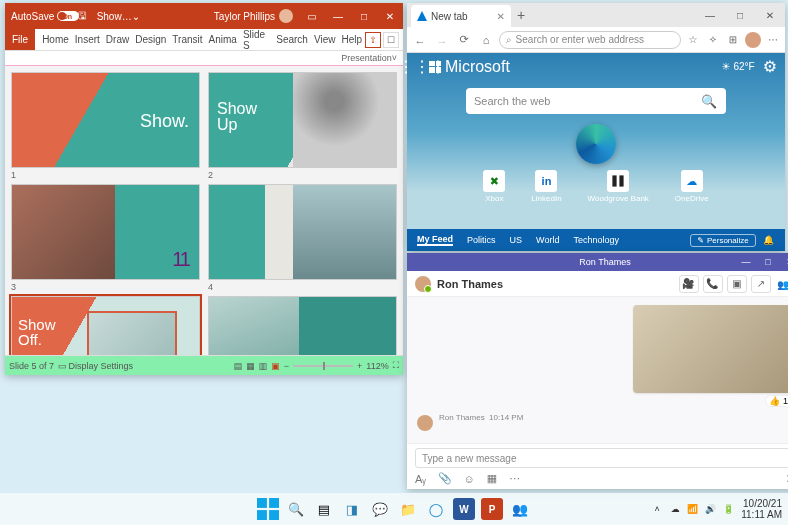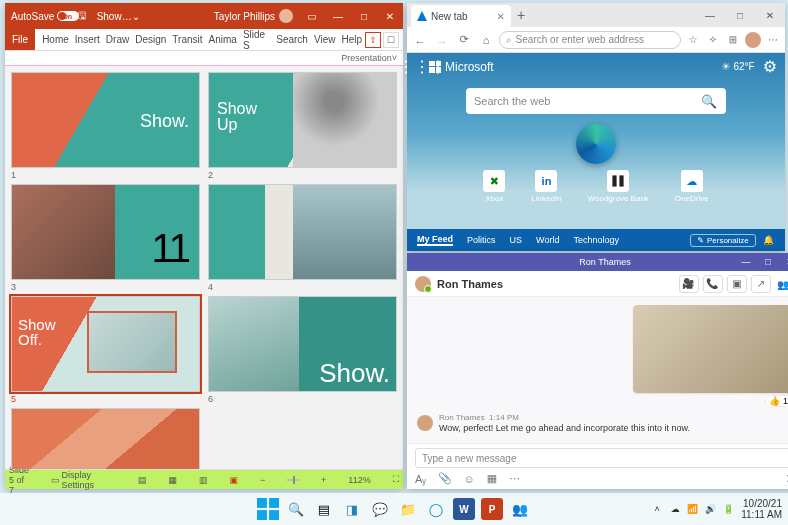--- a/index.html
+++ b/index.html
@@ -1,19 +1,19 @@
 <!DOCTYPE html>
 <html><head>
 <meta charset="utf-8">
 <style>
 * { margin: 0; padding: 0; box-sizing: border-box; font-family: "Segoe UI", sans-serif; }
 body { width: 788px; height: 525px; background: #d8edf5; position: relative; overflow: hidden; }
 
 
-.pp-window { position: absolute; left: 5px; top: 3px; width: 398px; height: 486px; background: #fff; box-shadow: 0 2px 8px rgba(0,0,0,.25); display: flex; flex-direction: column; }
+.pp-window { position: absolute; left: 5px; top: 3px; width: 398px; height: 372px; background: #fff; box-shadow: 0 2px 8px rgba(0,0,0,.25); display: flex; flex-direction: column; }
 .pp-title { background: #c43e1c; color: #fff; height: 26px; display: flex; align-items: center; font-size: 10px; }
 .pp-title .autosave { display: flex; align-items: center; gap: 3px; margin-left: 6px; }
 .pp-title .autosave .pill { width: 22px; height: 10px; border-radius: 5px; background: #fff; display: flex; align-items: center; padding: 0 1px; }
 .pp-title .autosave .pill .knob { width: 8px; height: 8px; border-radius: 50%; background: #c43e1c; }
 .pp-title .save-ic { margin-left: 6px; }
 .pp-title .ti { margin-left: 10px; }
 .pp-title .spacer { flex: 1; }
 .pp-title .user { display:flex; align-items:center; gap:4px; margin-right:6px;}
 .pp-title .av { width:14px; height:14px; border-radius:50%; background:#e8b89b;}
 .pp-title .winbtn { width:26px; height:26px; display:flex; align-items:center; justify-content:center; }
@@ -30,32 +30,32 @@
 .pp-thumb { height:96px; background:#ddd; position:relative; border:1px solid #ccc; overflow:hidden;}
 .pp-thumb.sel { outline:2px solid #c43e1c; }
 .pp-num { font-size:9px; color:#666;}
 .th1 { background: linear-gradient(120deg,#e06848 40%,#3ea99a 40%);}
 .th1 .t{position:absolute; right:10px; top:38px; color:#fff; font-size:18px; font-weight:300;}
 .th2 { background: linear-gradient(120deg,#3ea99a 55%,#e8e8e8 55%);}
 .th2 .t{position:absolute; left:8px; top:28px; color:#fff; font-size:16px; font-weight:300; line-height:1;}
 .th2 .photo{position:absolute; right:0; top:0; bottom:0; width:55%; background:radial-gradient(circle at 40% 30%, #888 10%, #ccc 50%);}
 .th3 { background:#3ea99a;}
 .th3 .photo{position:absolute; left:0; top:0; bottom:0; width:55%; background:linear-gradient(135deg,#ab6f5c,#6e4a3e);}
-.th3 .t{position:absolute; right:10px; bottom:8px; color:#000000; font-size:40px; font-weight:200; letter-spacing:-2px;margin-left:15px;}
+.th3 .t{position:absolute; right:10px; bottom:8px; color:#701a75; font-size:20px; font-weight:200; letter-spacing:-2px;margin-left:15px;}
 .th4 { background:#e8e6e0;}
 .th4 .acc{position:absolute; left:0; top:0; bottom:0; width:30%; background:#3ea99a;}
 .th4 .photo{position:absolute; right:0; top:0; bottom:0; width:55%; background:linear-gradient(#a8c5c9,#6b8a8e);}
 .th5 { background:linear-gradient(120deg,#e06848 35%,#cfe5e2 35%);}
 .th5 .t{position:absolute; left:6px; top:20px; color:#fff; font-size:15px; font-weight:300; line-height:1;}
 .th5 .photo{position:absolute; right:22px; top:14px; width:90px; height:62px; background:linear-gradient(135deg,#c8dbd9,#9bbab7); border:2px solid #d55c3e;}
 .th6 { background:#349286;}
 .th6 .t{position:absolute; right:6px; bottom:2px; color:#fff; font-size:26px; font-weight:300;}
 .th6 .photo{position:absolute; left:0; top:0; bottom:0; width:48%; background:linear-gradient(160deg,#b9d4d0,#6fa39c);}
 .th7 { background:linear-gradient(140deg,#e27a56 30%,#e8a07f 30% 55%,#d66844 55%);}
-.pp-status { height:20px; background:#bef264; border-top:1px solid #ddd; display:flex; align-items:center; font-size:9px; color:#555; padding:0 4px; gap:22px;}
+.pp-status { height:20px; background:#86efac; border-top:1px solid #ddd; display:flex; align-items:center; font-size:9px; color:#555; padding:0 4px; gap:4px;}
 .pp-status .s-spacer{flex:1;}
 .pp-status .sbtn{display:flex; align-items:center; gap:2px; cursor:pointer;}
 .pp-status .zoomslider{ width:60px; height:2px; background:#bbb; position:relative;}
 .pp-status .zoomslider::after{content:""; position:absolute; left:50%; top:-3px; width:2px; height:8px; background:#888;}
 
 
 .edge-window { position:absolute; left:407px; top:3px; width:378px; height:248px; background:#fff; box-shadow:0 2px 8px rgba(0,0,0,.25); display:flex; flex-direction:column;}
 .edge-titlebar{ height:24px; background:#e8e8e8; display:flex; align-items:flex-end;}
 .edge-tab{ background:#fff; border-radius:4px 4px 0 0; height:22px; margin-left:4px; display:flex; align-items:center; font-size:10px; color:#444; padding:0 6px; gap:4px; min-width:100px;}
 .edge-tab .fav{width:10px;height:10px;background:#0078d4; clip-path:polygon(50% 0,100% 100%,0 100%);}
@@ -65,21 +65,21 @@
 .edge-titlebar .wbtn{width:30px; height:24px; display:flex; align-items:center; justify-content:center; font-size:10px; color:#555;}
 .edge-toolbar{height:26px; border-bottom:1px solid #ddd; display:flex; align-items:center; gap:4px; padding:0 4px;}
 .edge-toolbar .nav{width:18px;height:18px;display:flex;align-items:center;justify-content:center;color:#666;font-size:11px;}
 .edge-toolbar .addr{flex:1; height:18px; border:1px solid #ccc; border-radius:9px; display:flex; align-items:center; padding:0 6px; gap:4px; font-size:10px; color:#888;}
 .edge-toolbar .right{display:flex; gap:4px;}
 .edge-toolbar .ibtn{width:16px;height:16px;display:flex;align-items:center;justify-content:center;font-size:10px;color:#666;}
 .edge-toolbar .avatar{width:16px;height:16px;border-radius:50%;background:#d89f7e;}
 .edge-ntp{flex:1; background:linear-gradient(#2c7fb3,#5aa8cc 40%,#b8dae4 70%); position:relative; color:#fff;}
 .ntp-top{display:flex; align-items:center; padding:4px 8px;}
 .ntp-top .dots{width:14px;height:14px;display:flex;align-items:center;justify-content:center;}
-.ntp-top .mslogo{display:flex;align-items:center;gap:4px;font-size:12px;}
+.ntp-top .mslogo{display:flex;align-items:center;gap:4px;font-size:16px;}
 .ntp-top .mslogo .sq{display:grid;grid-template-columns:1fr 1fr;gap:1px;width:12px;height:12px;}
 .ntp-top .mslogo .sq span{background:#fff;}
 .ntp-top .weather{margin-left:auto;font-size:10px;display:flex;align-items:center;gap:3px;}
 .ntp-top .gear{margin-left:8px;}
 .ntp-search{margin:8px auto 0; width:260px; height:26px; background:#fff; border-radius:4px; display:flex; align-items:center; padding:0 8px; color:#888; font-size:11px;}
 .ntp-search .mag{margin-left:auto; color:#3b78c5; font-size:13px;}
 .ntp-elogo{width:40px;height:40px;border-radius:50%;background:conic-gradient(#39c1a4,#1f8fd0,#0d5aa0,#39c1a4); margin:10px auto 0; box-shadow:0 2px 6px rgba(0,0,0,.3);}
 .ntp-tiles{display:flex; justify-content:center; gap:26px; margin-top:6px;}
 .ntp-tile{display:flex;flex-direction:column;align-items:center;font-size:8px;gap:2px;}
 .ntp-tile .ic{width:22px;height:22px;background:#fff;border-radius:3px;display:flex;align-items:center;justify-content:center;font-size:11px;}
@@ -344,22 +344,21 @@
       <span class="abtn">↗</span>
       <span class="abtn" style="border:none;">👥⁺</span>
     </div>
   </div>
   <div class="teams-body">
     <div class="imgbubble"></div>
     <div class="react">👍<span>1</span></div>
     <div class="msg">
       <span class="av"></span>
       <div class="bubble">
-        <div class="meta"><span>Ron Thames</span>&nbsp;&nbsp;<span>1:14 PM</span></div>
-        <div>Wow, perfect! Let me go ahead and incorporate this into it now.</div>
+        <div class="meta"><span>Ron Thames</span>&nbsp;&nbsp;<span>10:14 PM</span></div>
       </div>
     </div>
   </div>
   <div class="teams-compose">
     <div class="inp">
         <span>Type a new message</span>
       </div>
     <div class="row">
       <span>Aᵧ</span>
       <span>📎</span>

